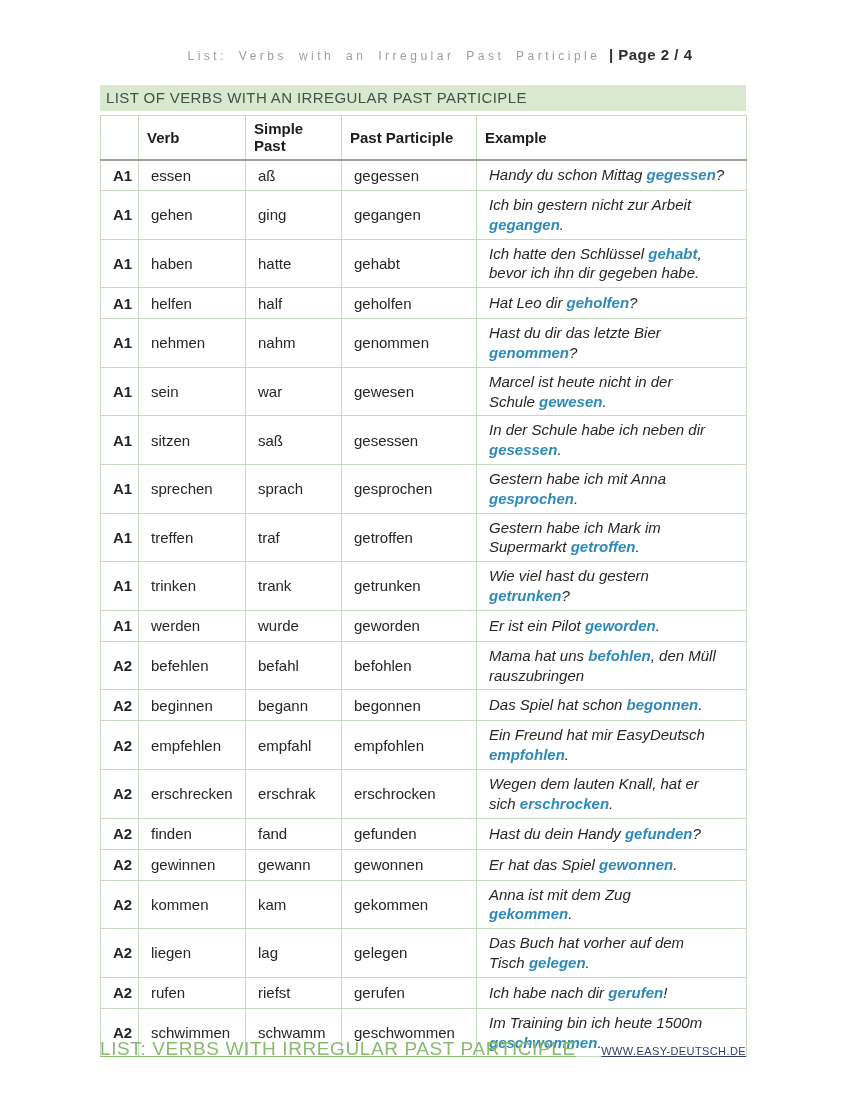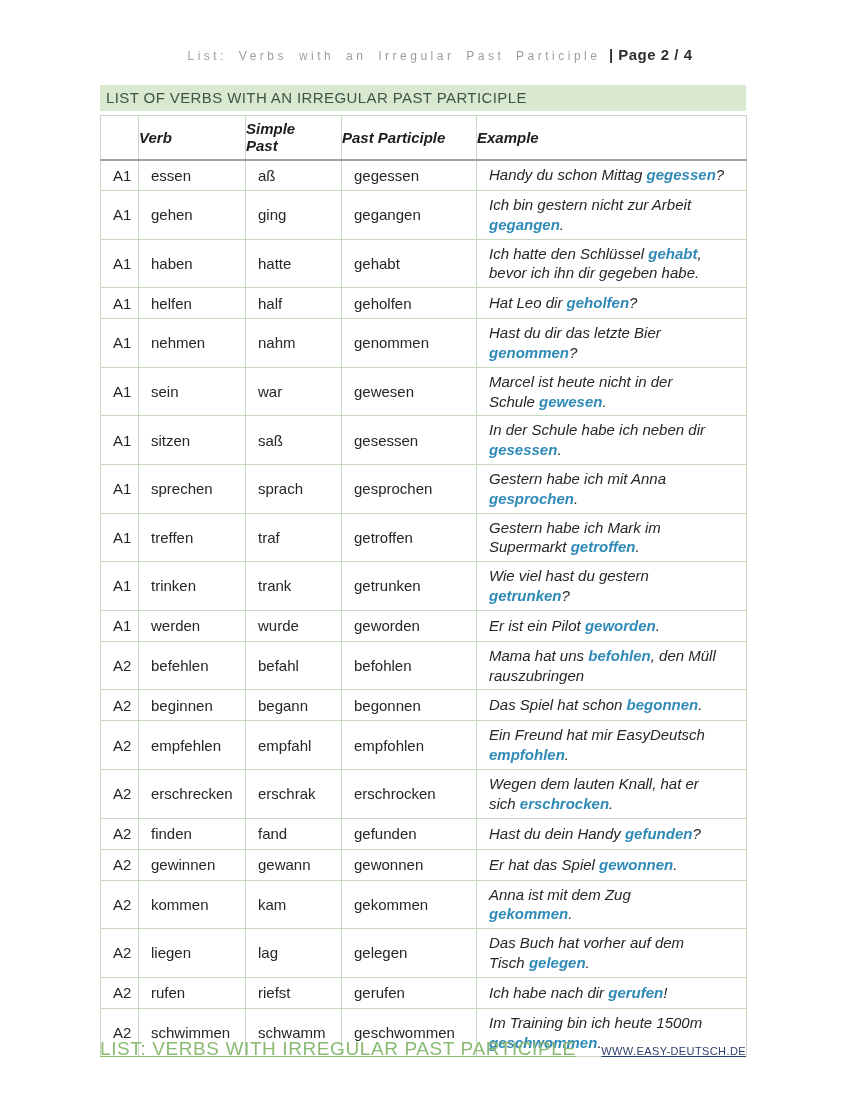--- a/index.html
+++ b/index.html
@@ -57,31 +57,30 @@
     vertical-align:middle;
     padding:4px 10px;
   }
   table.verbs thead th{
     font-size:15px;
     font-weight:bold;
     color:#1d1d1d;
     text-align:left;
     height:44px;
     border-bottom:2px solid var(--header-sep);
-    padding-left:0;
-    font-style:italic;
+    padding-left:8px;
   }
   table.verbs td{
     font-size:15px;
     color:#262626;
     height:31px;
     padding-left:12px;
   }
   td.level{
-    font-weight:normal;
+    font-weight:bold;
     color:#111;
     text-align:center;
     padding-left:4px;padding-right:4px;margin-top:40px;
   }
   td.ex{
     font-style:italic;
     font-size:14.5px;
     color:#3c3c3c;
     line-height:1.32;
   }

